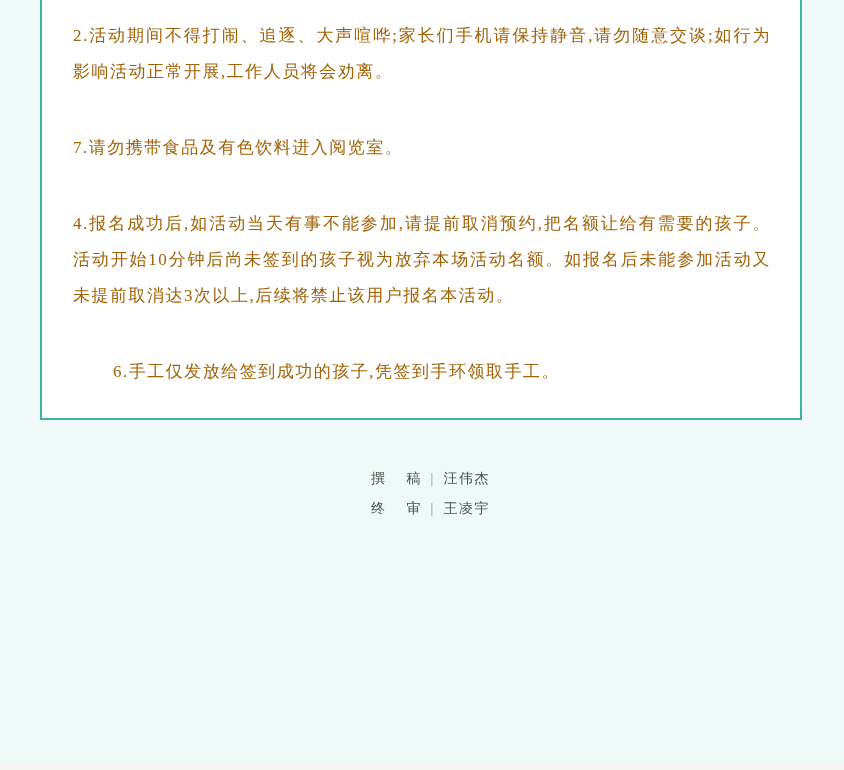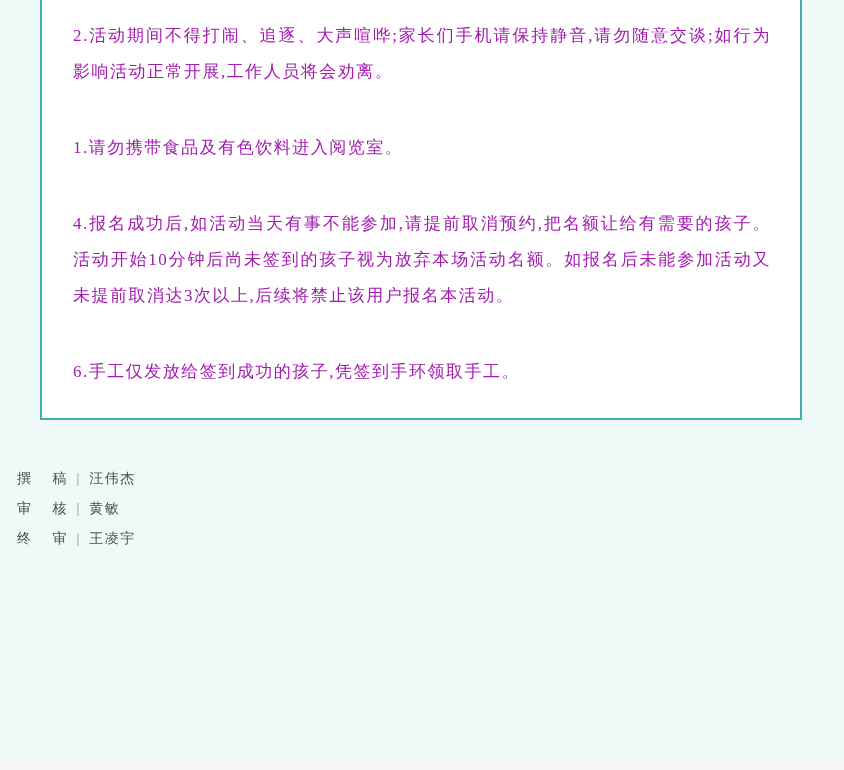--- a/index.html
+++ b/index.html
@@ -26,35 +26,37 @@
     background: #ffffff;
     border: 2px solid #3fb3a8;
     border-top: none;
     padding: 18px 29px 28px 31px;
   }
   .rules-box p {
     margin: 0 0 40px 0;
     font-size: 17px;
     line-height: 36px;
     letter-spacing: 1.5px;
-    color: #a21caf;
+    color: #a16207;
     text-align: justify;
   }
   .rules-box p:last-child {
     margin-bottom: 0;
+    margin-left: 40px;
   }
   .credits {
     margin: 44px 0 0 17px;
     font-size: 14px;
     line-height: 30px;
     color: #4d4d4d;
     letter-spacing: 1px;
   }
   .credit-row {
     white-space: nowrap;
+    text-align: center;
   }
   .credit-role {
     letter-spacing: 9px;
   }
   .credit-sep {
     color: #8c8c8c;
     margin: 0 9px 0 1px;
   }
   .credit-name {
     letter-spacing: 1.5px;
@@ -68,31 +70,28 @@
     background: #f5f5f3;
   }
 </style>
 </head>
 <body>
 
 <div class="page">
 
   <div class="rules-box">
     <p>2.活动期间不得打闹、追逐、大声喧哗;家长们手机请保持静音,请勿随意交谈;如行为影响活动正常开展,工作人员将会劝离。</p>
-    <p>1.请勿携带食品及有色饮料进入阅览室。</p>
+    <p>7.请勿携带食品及有色饮料进入阅览室。</p>
     <p>4.报名成功后,如活动当天有事不能参加,请提前取消预约,把名额让给有需要的孩子。活动开始10分钟后尚未签到的孩子视为放弃本场活动名额。如报名后未能参加活动又未提前取消达3次以上,后续将禁止该用户报名本活动。</p>
     <p>6.手工仅发放给签到成功的孩子,凭签到手环领取手工。</p>
   </div>
 
   <div class="credits">
     <div class="credit-row">
       <span class="credit-role">撰 稿</span><span class="credit-sep">|</span><span class="credit-name">汪伟杰</span>
-    </div>
-    <div class="credit-row">
-      <span class="credit-role">审 核</span><span class="credit-sep">|</span><span class="credit-name">黄敏</span>
     </div>
     <div class="credit-row">
       <span class="credit-role">终 审</span><span class="credit-sep">|</span><span class="credit-name">王凌宇</span>
     </div>
   </div>
 
   <div class="bottom-strip"></div>
 
 </div>
 

